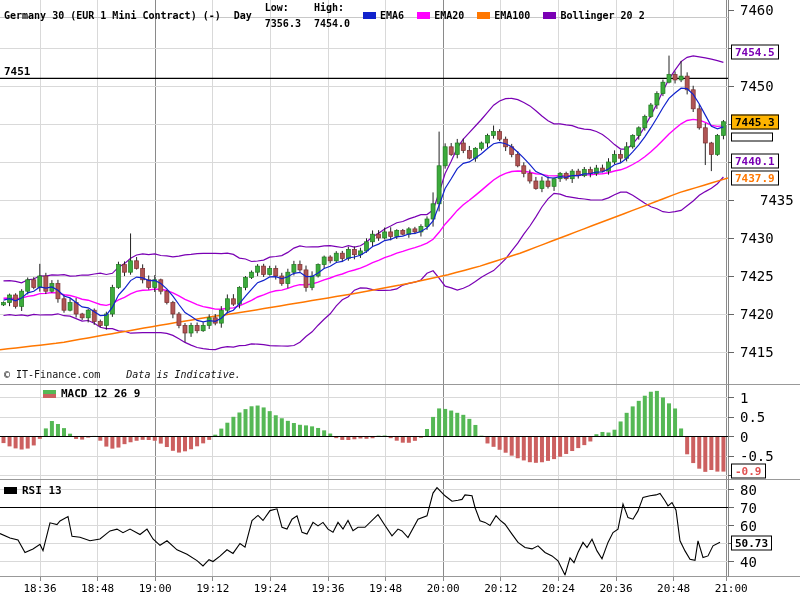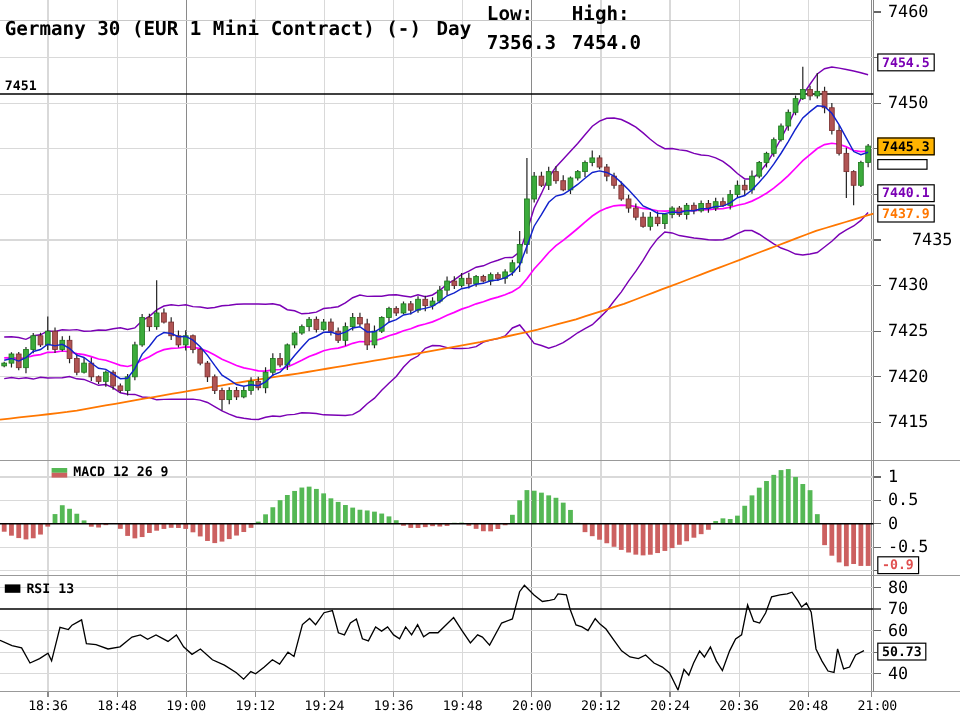--- a/index.html
+++ b/index.html
@@ -1,20 +1,20 @@
 <!DOCTYPE html>
 <html><head>
 <meta charset="utf-8">
 <style>
   html,body{margin:0;padding:0;background:#fff;}
   body{font-family:"DejaVu Sans Mono","Liberation Mono",monospace;}
   #screen{position:relative;width:800px;height:600px;background:#fff;overflow:hidden;}
   #chart-svg{position:absolute;left:0;top:0;}
   .hdr{position:absolute;left:4px;top:2px;display:flex;align-items:center;gap:13px;
-       font-size:16px;font-weight:bold;color:#000;white-space:nowrap;}
+       font-size:10px;font-weight:bold;color:#000;white-space:nowrap;}
   .hdr .pair{display:flex;gap:5px;flex-direction:column;}
   .legend-item{display:flex;align-items:center;gap:4px;}
   .swatch{display:inline-block;width:13px;height:7px;}
   .lbl{position:absolute;font-size:14px;font-weight:normal;color:#000;
        transform:translateY(-50%);line-height:1;white-space:nowrap;}
   .box{position:absolute;left:731px;font-size:11px;font-weight:bold;border:1px solid #000;
        background:#fff;padding:0 3px;line-height:13px;transform:translateY(-50%);white-space:nowrap;}
   .tlabel{position:absolute;top:582px;font-size:11px;color:#000;transform:translateX(-50%);
           white-space:nowrap;}
   .tlabel.bold{font-weight:normal;}
@@ -494,24 +494,46 @@
     <span>Germany 30 (EUR 1 Mini Contract) (-)</span>
     <span>Day</span>
     <span class="pair">
       <span>Low:</span>
       <span>7356.3</span>
     </span>
     <span class="pair">
       <span>High:</span>
       <span>7454.0</span>
     </span>
+    <span id="legend" style="display: flex; gap: 13px;">
+        <span class="legend-item">
+          <span class="swatch" style="background: rgb(17, 34, 204);"></span>
+          <span>EMA6</span>
+        </span>
+        <span class="legend-item">
+          <span class="swatch" style="background: rgb(255, 0, 255);"></span>
+          <span>EMA20</span>
+        </span>
+        <span class="legend-item">
+          <span class="swatch" style="background: rgb(255, 119, 0);"></span>
+          <span>EMA100</span>
+        </span>
+        <span class="legend-item">
+          <span class="swatch" style="background: rgb(122, 0, 180);"></span>
+          <span>Bollinger 20 2</span>
+        </span>
+      </span>
   </div>
 
   <div class="hline-lbl">7451</div>
 
+  <div class="wm">
+    <span>© IT-Finance.com</span>
+    <span class="note">Data is Indicative.</span>
+  </div>
 
   <div class="panel-label" style="left:4px;top:387px;padding-left:39px;">
     <span class="macd-icon">
         <span class="g"></span>
         <span class="r"></span>
       </span>
     <span>MACD 12 26 9</span>
   </div>
 
   <div class="panel-label" style="left:4px;top:484px;">

